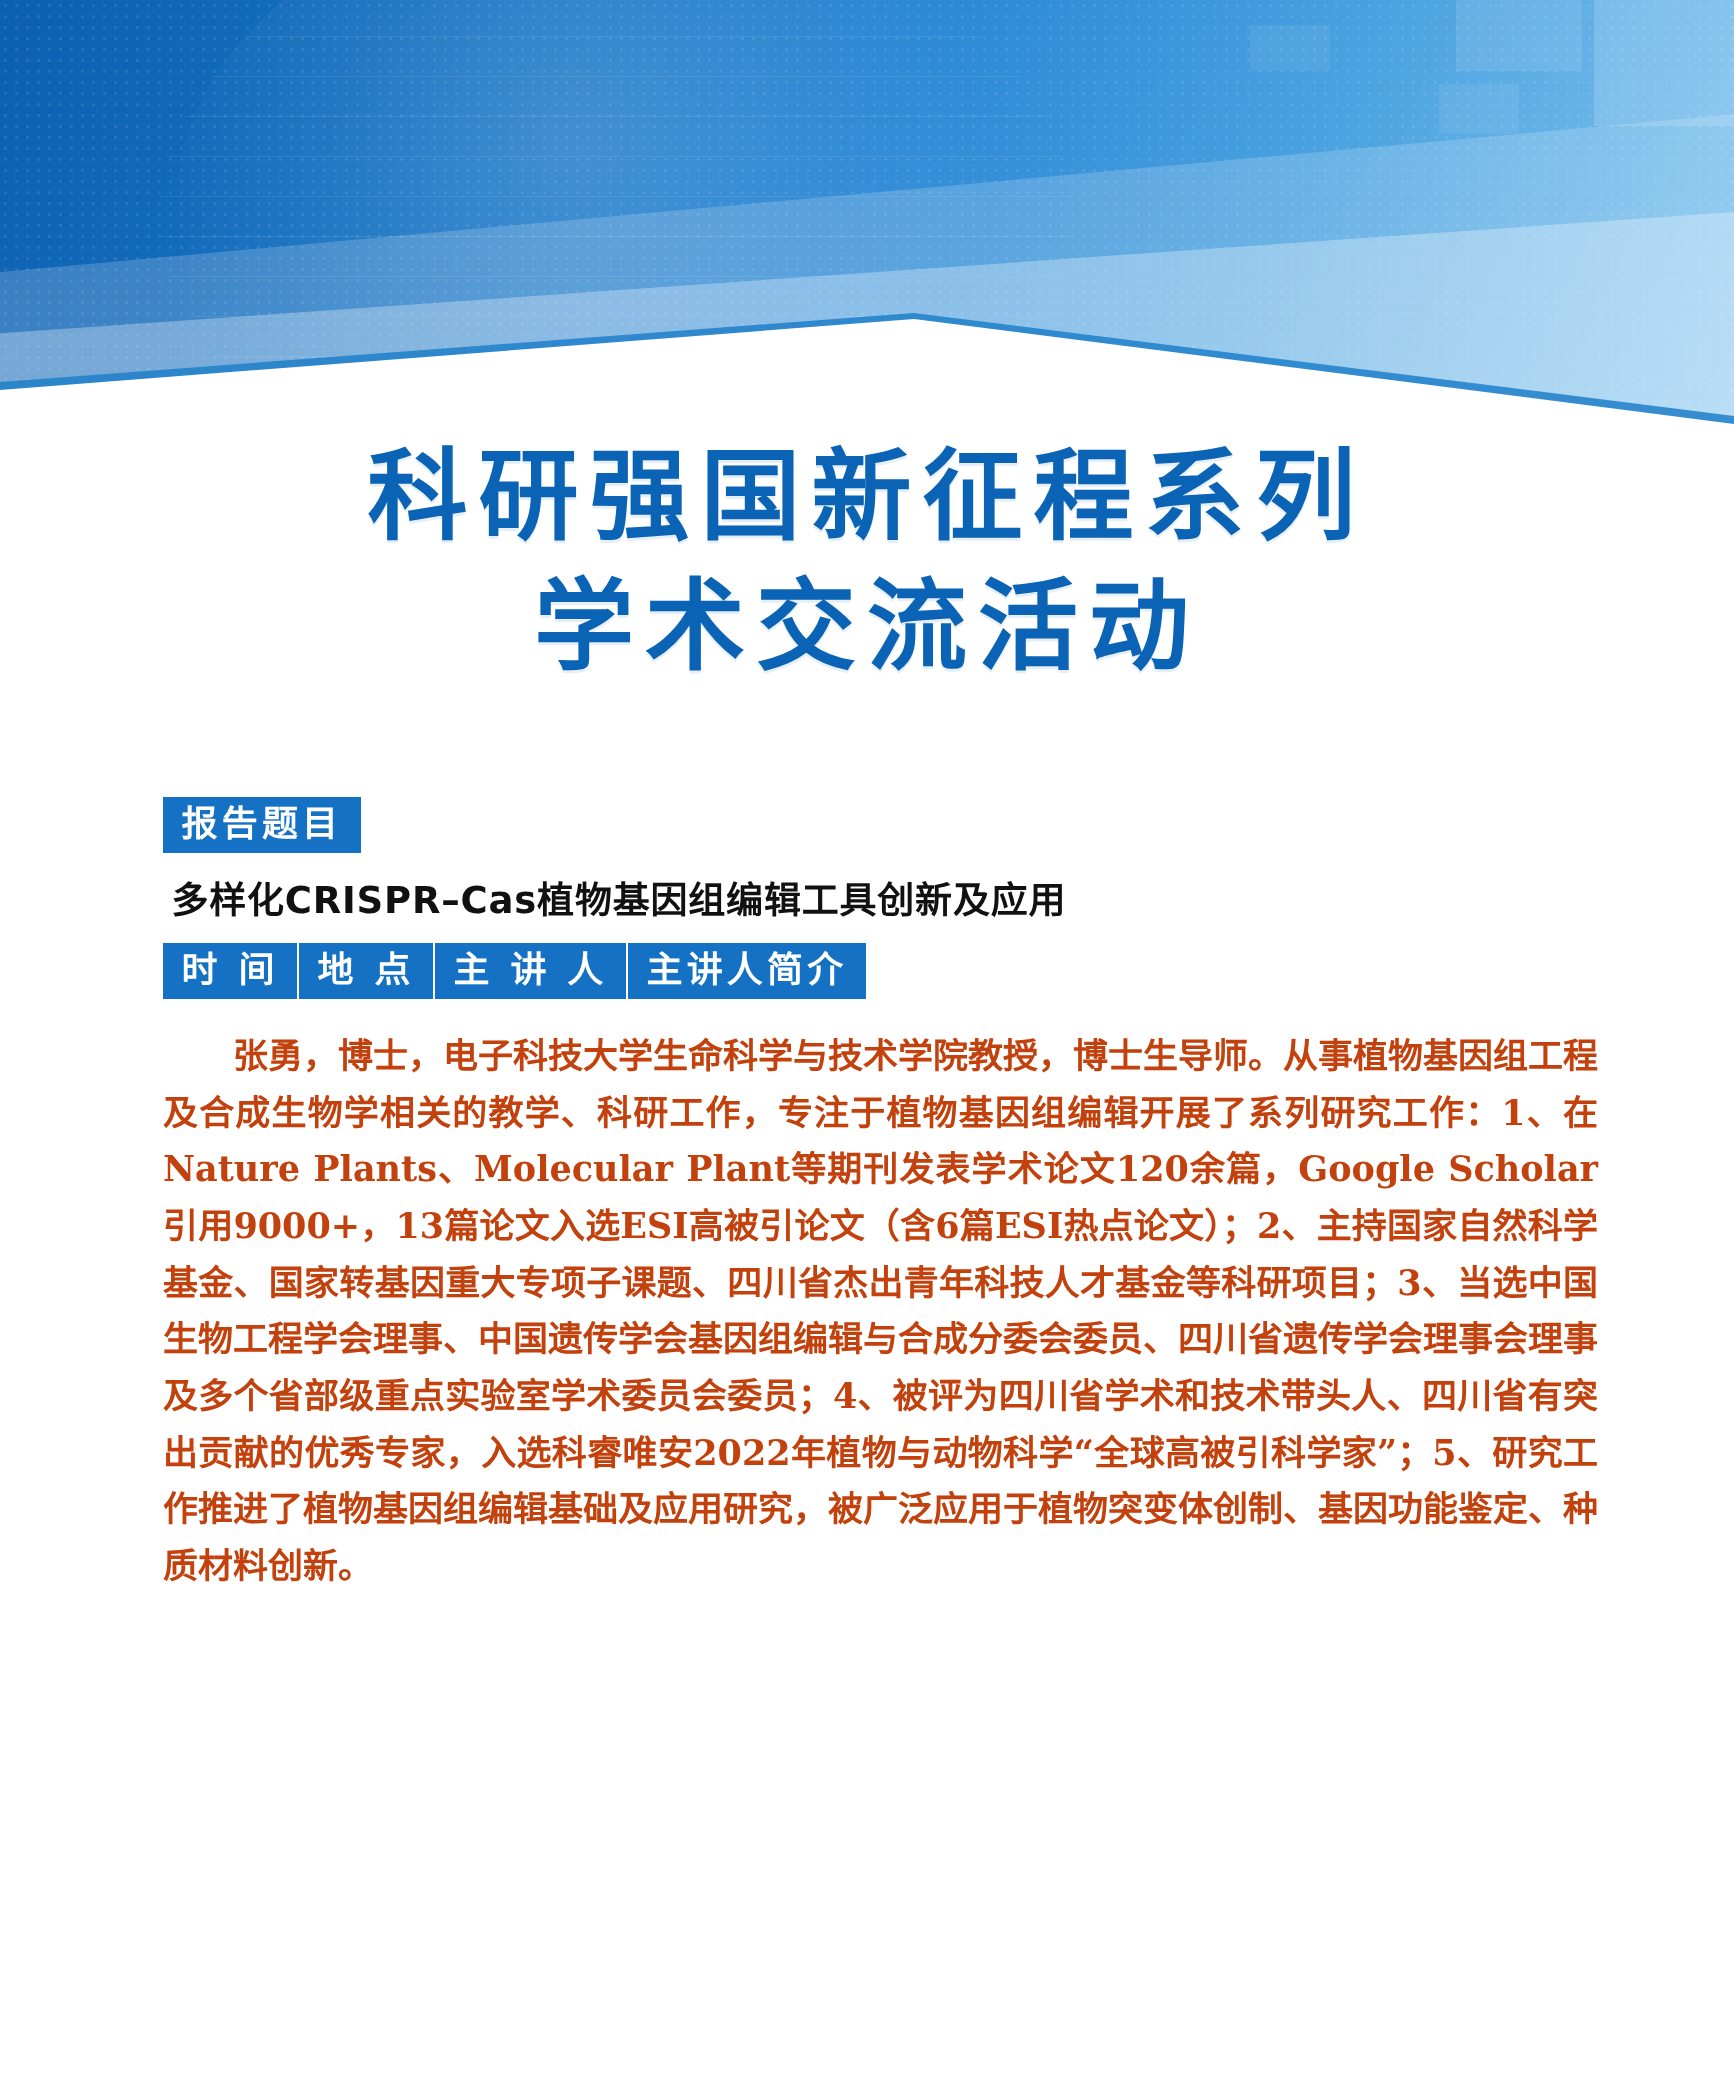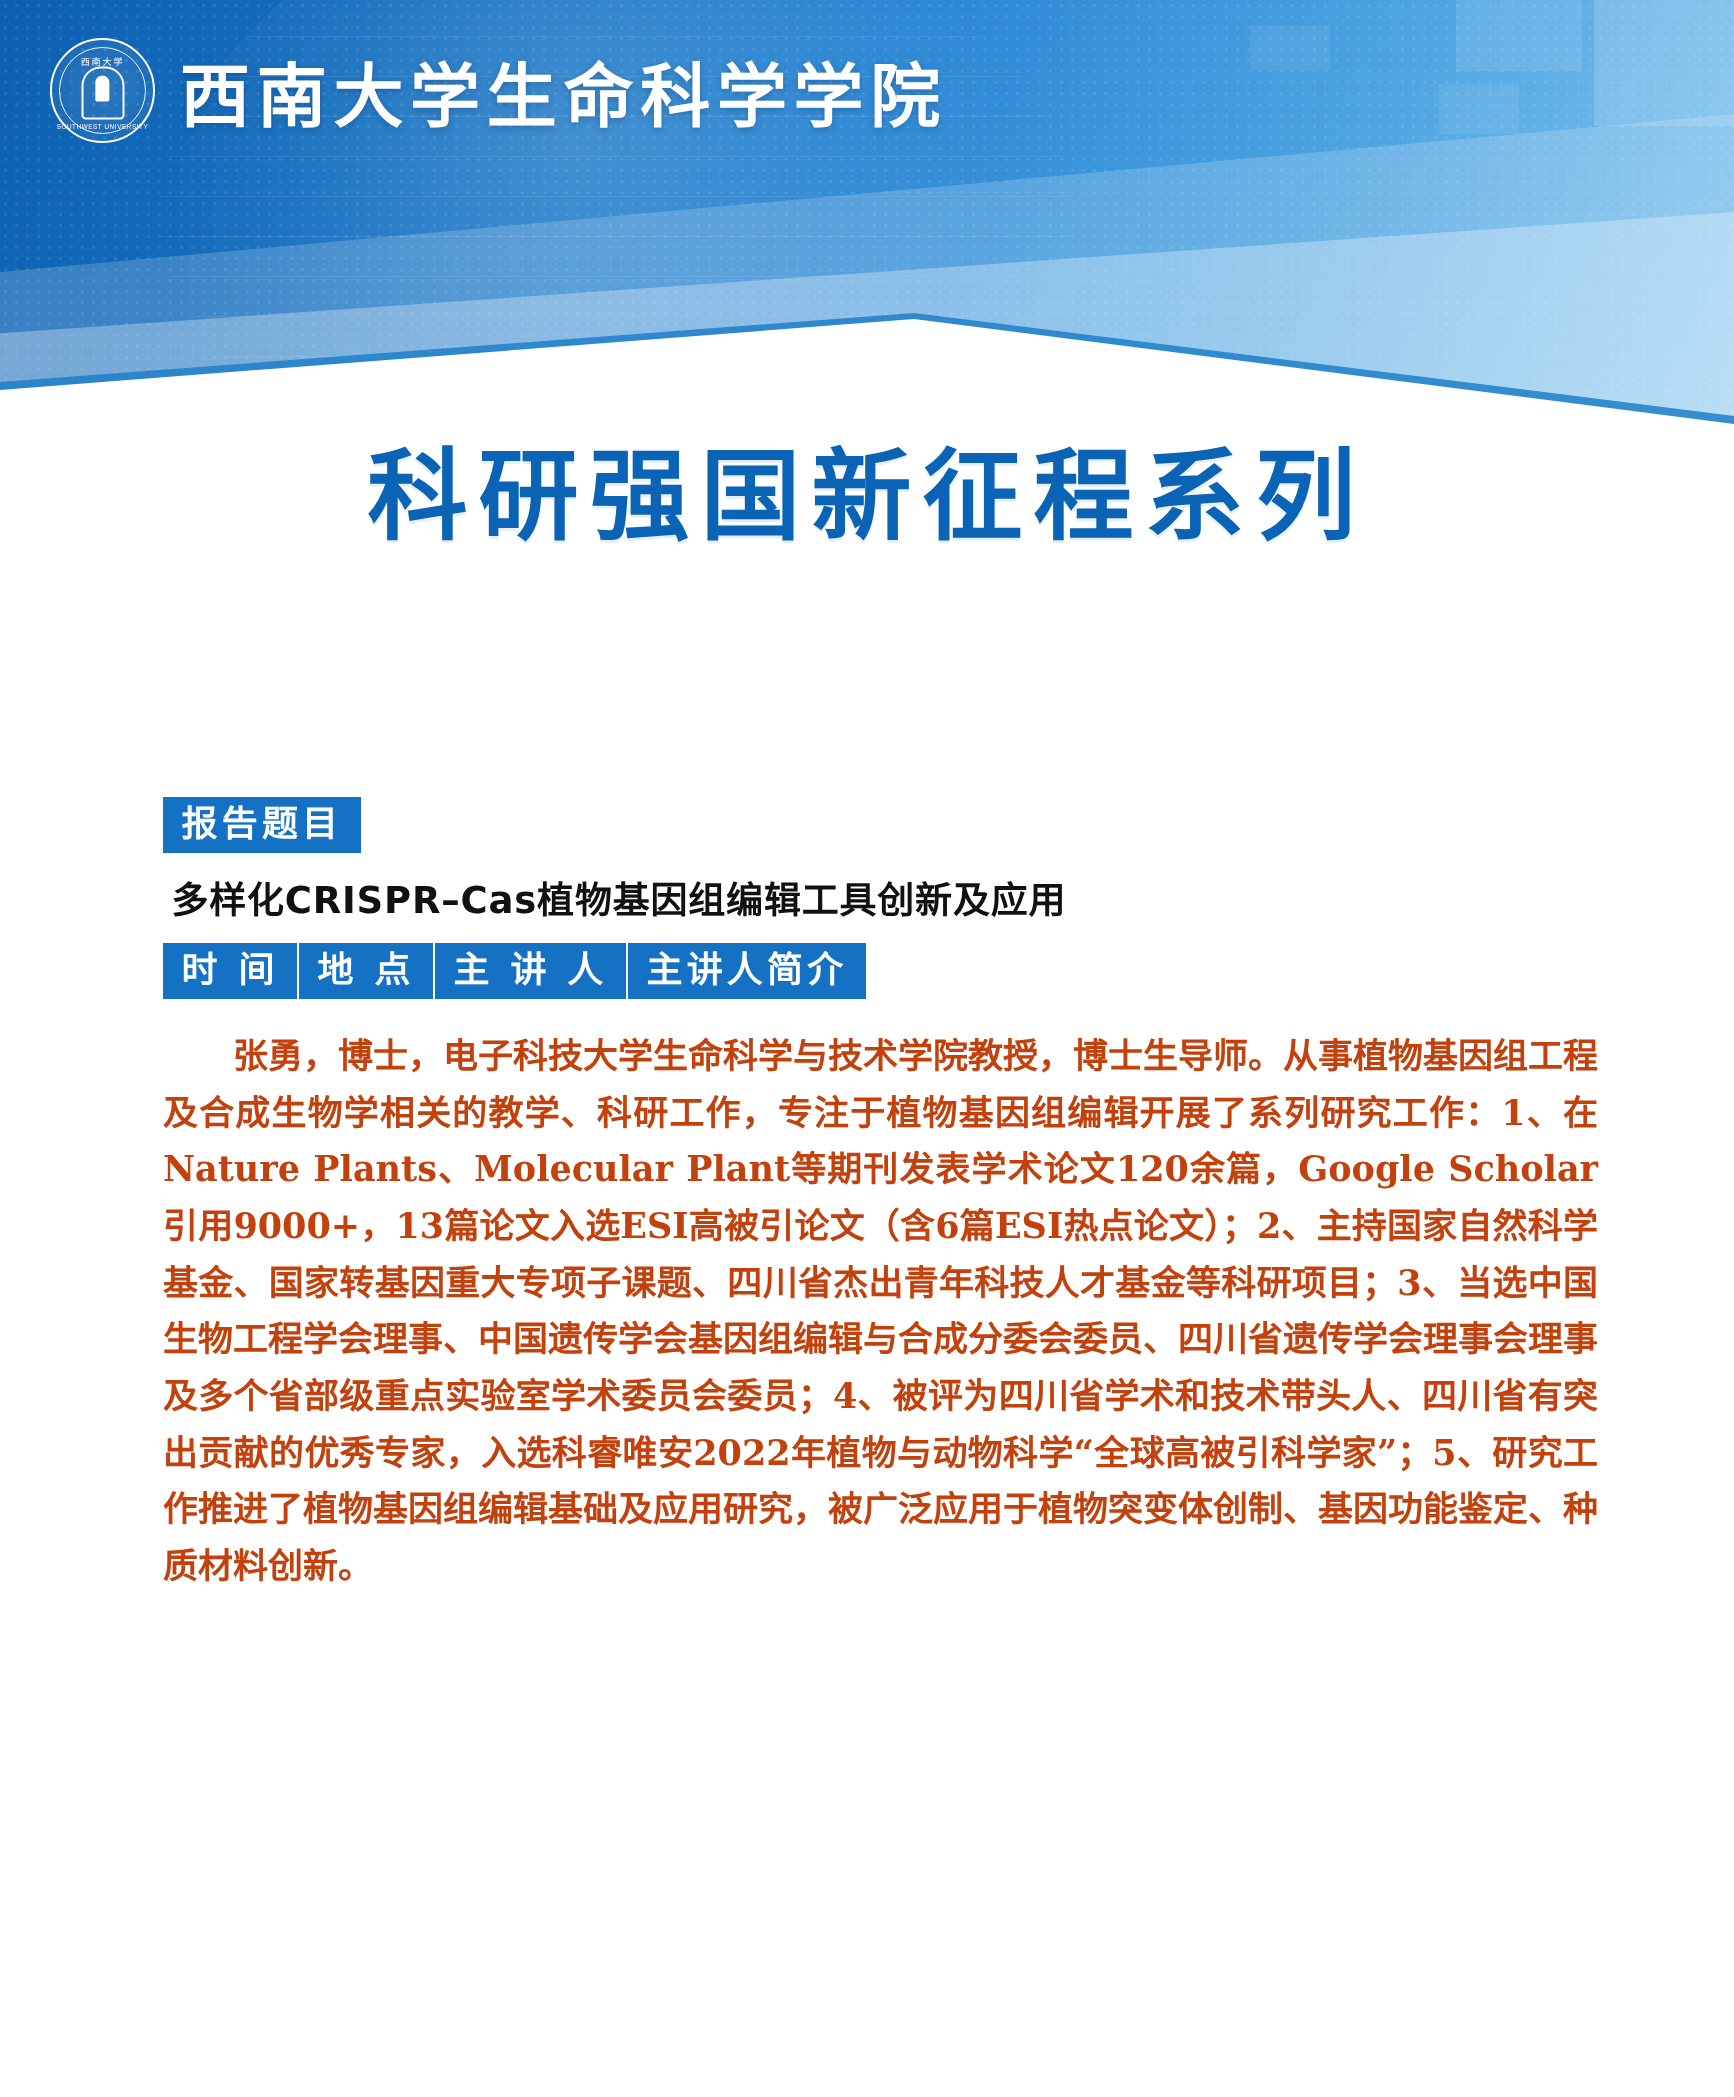--- a/index.html
+++ b/index.html
@@ -261,31 +261,24 @@
     <div class="header-blk hb2"></div>
     <div class="header-blk hb3"></div>
     <div class="header-blk hb4"></div>
     <div class="header-sweep1"></div>
     <div class="header-sweep2"></div>
   </div>
 
   <div class="header-cut-blue"></div>
   <div class="header-cut"></div>
 
-  <div class="brand">
-    <div class="crest">
-      <div class="crest-top-txt">西南大学</div>
-      <div class="crest-inner"></div>
-      <div class="crest-bottom-txt">SOUTHWEST UNIVERSITY</div>
-    </div>
-    <div class="school-name">西南大学生命科学学院</div>
-  </div>
 
   <div class="main-title">
     <div class="line">科研强国新征程系列</div>
+    <div class="line">学术交流活动</div>
   </div>
 
   <div class="content">
 
     <div class="tag">报告题目</div>
     <div class="field-value">多样化CRISPR–Cas植物基因组编辑工具创新及应用</div>
 
     <div class="tag">时 间</div>
 
     <div class="tag">地 点</div>

